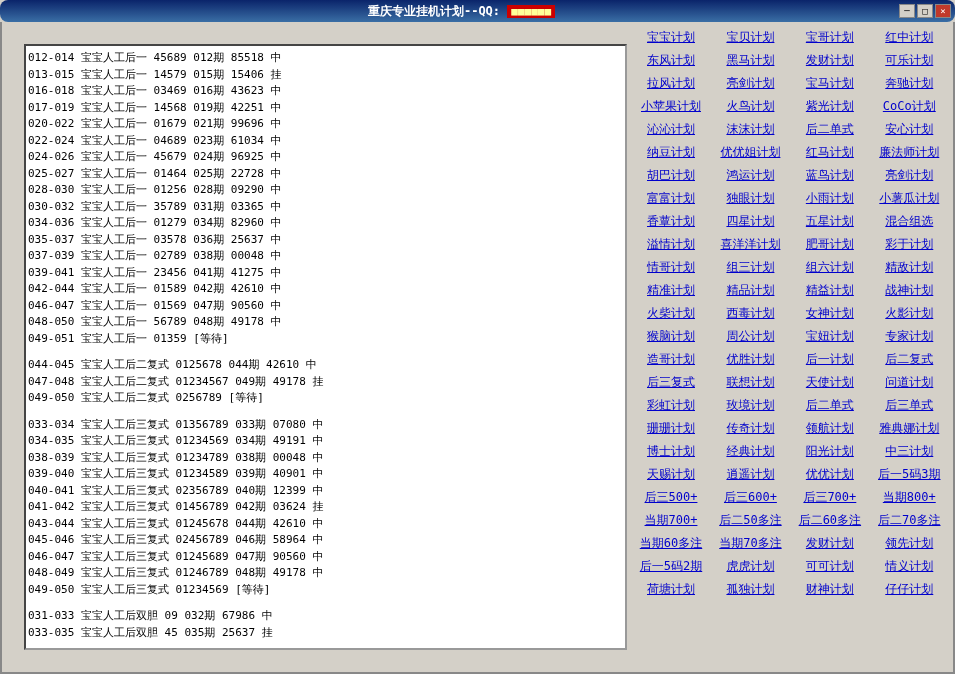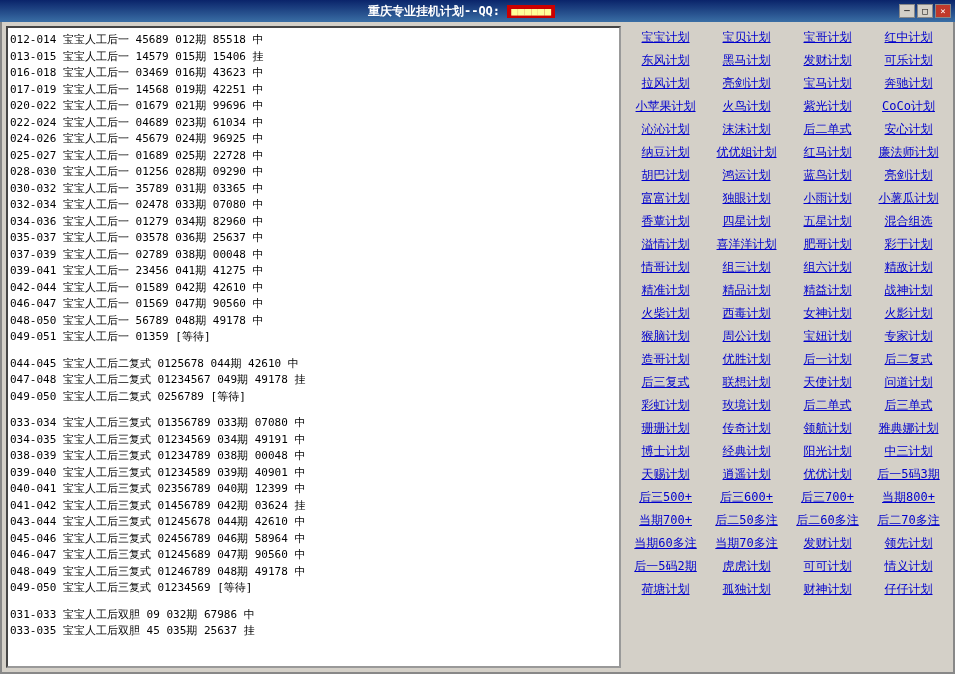--- a/index.html
+++ b/index.html
@@ -15,20 +15,21 @@
     
     .title-bar {
       background: linear-gradient(to bottom, #0a246a, #3a6ea5);
       height: 22px;
       display: flex;
       align-items: center;
       justify-content: space-between;
       padding: 0 4px;
       color: white;
       font-size: 12px;
+      border-radius: 8px;
     }
     .title-bar-text {
       flex: 1;
       text-align: center;
       font-weight: bold;
       font-size: 12px;
     }
     .title-bar-qq {
       color: #ffff99;
       background: #cc0000;
@@ -65,21 +66,21 @@
       border-top: none;
     }
 
     
     .left-panel {
       width: 617px;
       background: white;
       border: 2px inset #999;
       overflow: hidden;
       position: relative;
-      margin: 4px;
+      margin: 22px;
       margin-right: 2px;
     }
     .left-panel-inner {
       height: 100%;
       overflow-y: scroll;
       padding: 4px 2px;
       font-size: 11px;
       font-family: "SimSun", "宋体", monospace;
       line-height: 1.5;
       color: #000;
@@ -143,24 +144,23 @@
 
   <div class="left-panel">
     <div class="left-panel-inner" id="left-content">
     <div class="text-line">012-014  宝宝人工后一  45689   012期  85518  中</div>
         <div class="text-line">013-015  宝宝人工后一  14579   015期  15406  挂</div>
         <div class="text-line">016-018  宝宝人工后一  03469   016期  43623  中</div>
         <div class="text-line">017-019  宝宝人工后一  14568   019期  42251  中</div>
         <div class="text-line">020-022  宝宝人工后一  01679   021期  99696  中</div>
         <div class="text-line">022-024  宝宝人工后一  04689   023期  61034  中</div>
         <div class="text-line">024-026  宝宝人工后一  45679   024期  96925  中</div>
-        <div class="text-line">025-027  宝宝人工后一  01689   025期  22728  中</div>
+        <div class="text-line">025-027  宝宝人工后一  01464   025期  22728  中</div>
         <div class="text-line">028-030  宝宝人工后一  01256   028期  09290  中</div>
         <div class="text-line">030-032  宝宝人工后一  35789   031期  03365  中</div>
-        <div class="text-line">032-034  宝宝人工后一  02478   033期  07080  中</div>
         <div class="text-line">034-036  宝宝人工后一  01279   034期  82960  中</div>
         <div class="text-line">035-037  宝宝人工后一  03578   036期  25637  中</div>
         <div class="text-line">037-039  宝宝人工后一  02789   038期  00048  中</div>
         <div class="text-line">039-041  宝宝人工后一  23456   041期  41275  中</div>
         <div class="text-line">042-044  宝宝人工后一  01589   042期  42610  中</div>
         <div class="text-line">046-047  宝宝人工后一  01569   047期  90560  中</div>
         <div class="text-line">048-050  宝宝人工后一  56789   048期  49178  中</div>
         <div class="text-line">049-051  宝宝人工后一  01359   [等待]</div>
         <div class="section-gap"></div>
         <div class="text-line">044-045  宝宝人工后二复式        0125678   044期  42610  中</div>

